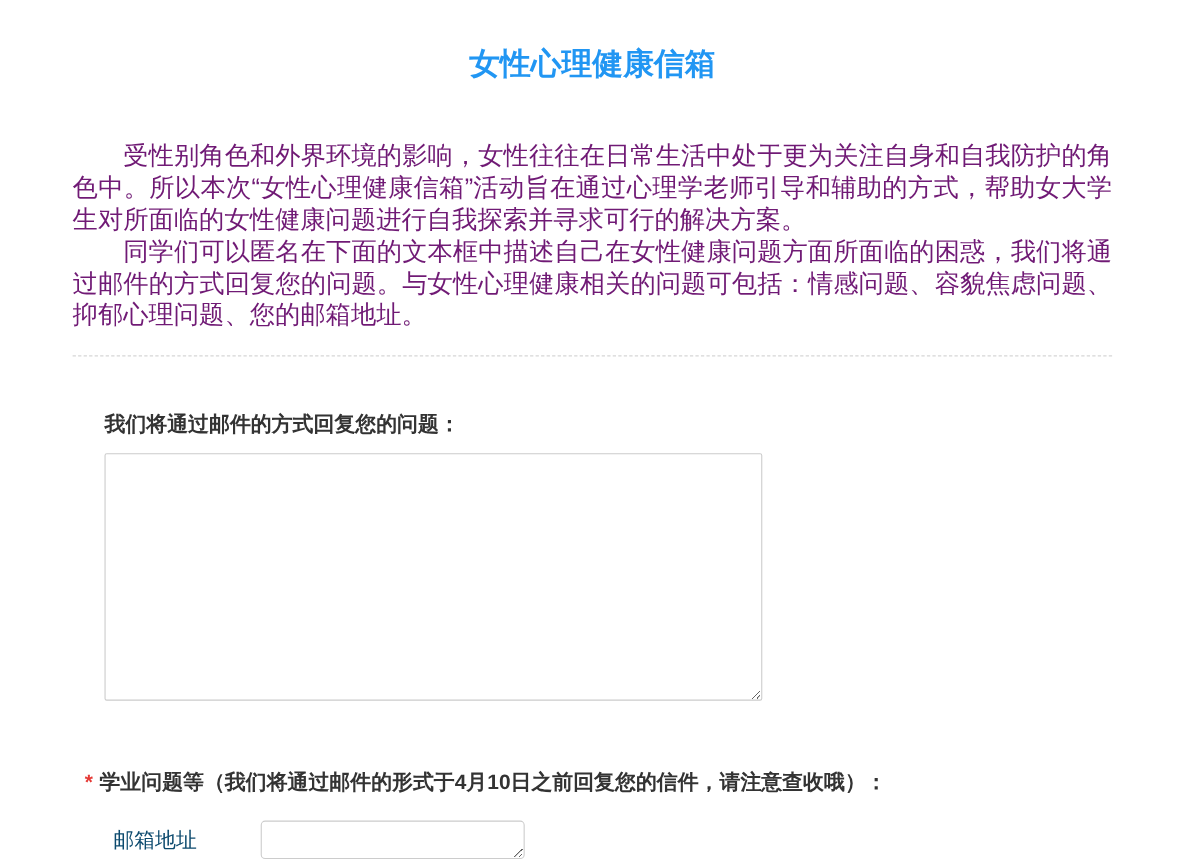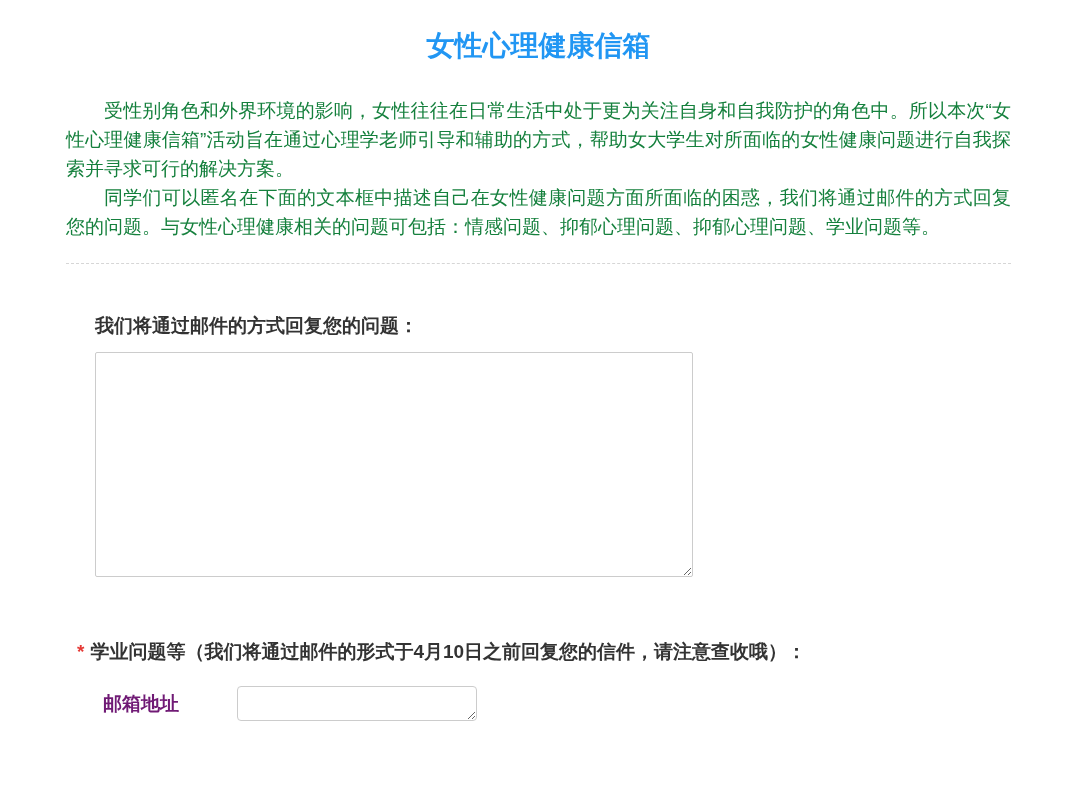--- a/index.html
+++ b/index.html
@@ -13,32 +13,32 @@
     width: 1077px;
     height: 785px;
     overflow: hidden;
   }
   .page {
     width: 945px;
     margin: 0 auto;
   }
   .page-title {
     margin: 0;
-    padding-top: 30px;
+    padding-top: 42px;
     text-align: center;
     font-size: 28px;
     line-height: 32px;
     font-weight: bold;
     color: #2196f3;
   }
   .intro {
-    margin-top: 34px;
-    font-size: 19px;
+    margin-top: 53px;
+    font-size: 23px;
     line-height: 29px;
-    color: #15803d;
+    color: #701a75;
   }
   .intro p {
     margin: 0;
     text-indent: 2em;
     text-align: justify;
   }
   .divider {
     border: none;
     border-top: 1px dashed #d6d6d6;
     margin: 22px 0 0 0;
@@ -83,22 +83,22 @@
     margin-right: 6px;
   }
   .email-row {
     margin-top: 23px;
     padding-left: 26px;
     display: flex;
     align-items: center;
   }
   .email-field-label {
     font-size: 19px;
-    font-weight: bold;
-    color: #701a75;
+    font-weight: normal;
+    color: #0c4a6e;
   }
   .email-input {
     margin-left: 58px;
     width: 240px;
     height: 35px;
     min-height: 35px;
     border: 1px solid #cccccc;
     border-radius: 4px;
     background: #ffffff;
     resize: both;
@@ -112,21 +112,21 @@
 </style>
 </head>
 <body>
 
 <div class="page">
 
   <h1 class="page-title">女性心理健康信箱</h1>
 
   <div class="intro">
     <p>受性别角色和外界环境的影响，女性往往在日常生活中处于更为关注自身和自我防护的角色中。所以本次“女性心理健康信箱”活动旨在通过心理学老师引导和辅助的方式，帮助女大学生对所面临的女性健康问题进行自我探索并寻求可行的解决方案。</p>
-    <p>同学们可以匿名在下面的文本框中描述自己在女性健康问题方面所面临的困惑，我们将通过邮件的方式回复您的问题。与女性心理健康相关的问题可包括：情感问题、抑郁心理问题、抑郁心理问题、学业问题等。</p>
+    <p>同学们可以匿名在下面的文本框中描述自己在女性健康问题方面所面临的困惑，我们将通过邮件的方式回复您的问题。与女性心理健康相关的问题可包括：情感问题、容貌焦虑问题、抑郁心理问题、您的邮箱地址。</p>
   </div>
 
   <hr class="divider">
 
   <div class="question-block">
     <div class="question-label">我们将通过邮件的方式回复您的问题：</div>
     <textarea class="question-textarea" style=""></textarea>
   </div>
 
   <div class="email-section">

